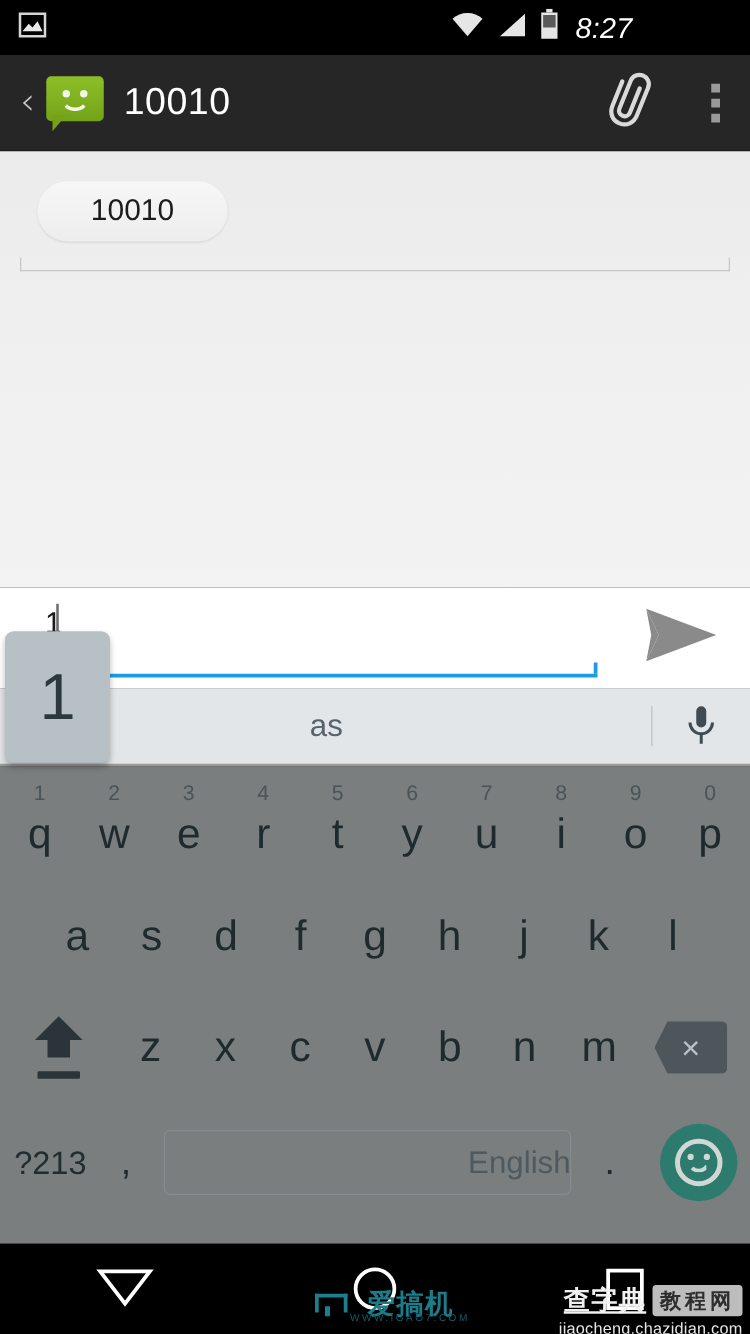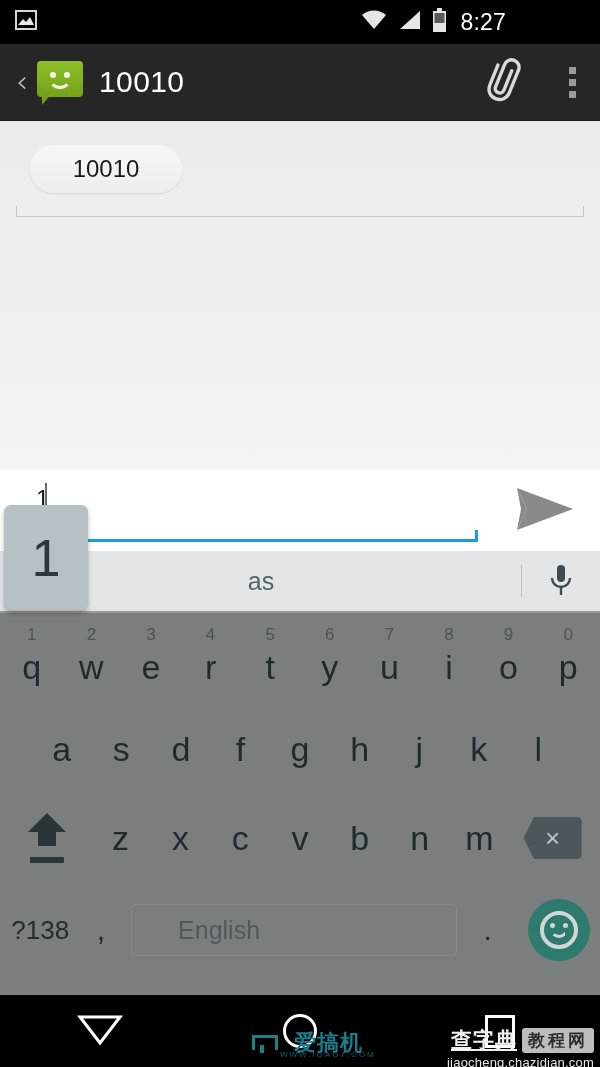--- a/index.html
+++ b/index.html
@@ -10,20 +10,21 @@
     overflow:hidden;
     position:relative;
   }
   #screen { position:relative; width:600px; height:1067px; overflow:hidden; }
 
   
   .statusbar {
     position:absolute; left:0; top:0; width:520px; height:44px;
     background:#000; display:flex; align-items:center;
     padding:0 14px;
+    font-style:italic;
   }
   .sb-left { display:flex; align-items:center; gap:8px; }
   .sb-right { margin-left:auto; display:flex; align-items:center; gap:10px; }
   .sb-clock { color:#fff; font-size:23px; letter-spacing:.2px; padding-left:3px; }
 
   
   .appbar {
     position:absolute; left:0; top:44px; width:600px; height:77px;
     background:#262626; display:flex; align-items:center; padding:0 16px;
     border-bottom:1px solid #1b1b1b;
@@ -148,21 +149,21 @@
   .key .numhint {
     position:absolute; top:12px; font-size:17px; color:#4a5458; font-weight:400;
   }
   .key .glyph { margin-top:16px; }
   .krow2 .key .glyph, .krow3 .key .glyph { margin-top:0; }
   .key-wide { flex:1.45; }
   .key-sym { font-size:26px; color:#222d31; }
   .spacebar {
     flex:4.6; height:52px; background:rgba(122,126,128,.55);
     border:1px solid rgba(150,154,156,.5);
-    border-radius:5px; display:flex; align-items:center; justify-content:flex-start;
+    border-radius:5px; display:flex; align-items:center; justify-content:flex-end;
     color:#4e5a60; font-size:25px;padding-left:46px;
   }
   .emoji-key {
     width:62px; height:62px; border-radius:50%;
     background:#2d7b6e; display:flex; align-items:center; justify-content:center;
     position:relative; flex:none; margin-left:10px;
   }
   .emoji-face { position:relative; width:38px; height:38px; border-radius:50%;
     border:4px solid #d2d6d5; }
   .emoji-face .e { position:absolute; width:5px; height:5px; border-radius:50%;
@@ -450,21 +451,21 @@
           </div>
         <div class="key key-wide">
           <span class="backspace">
             <span>×</span>
           </span>
         </div>
       </div>
 
       <div class="krow krow4">
         <div class="key key-sym">
-          <span>?138</span>
+          <span>?213</span>
         </div>
         <div class="key comma-key">
           <span>,</span>
         </div>
         <div class="spacebar">
           <span>English</span>
         </div>
         <div class="key period-key">
           <span>.</span>
         </div>

